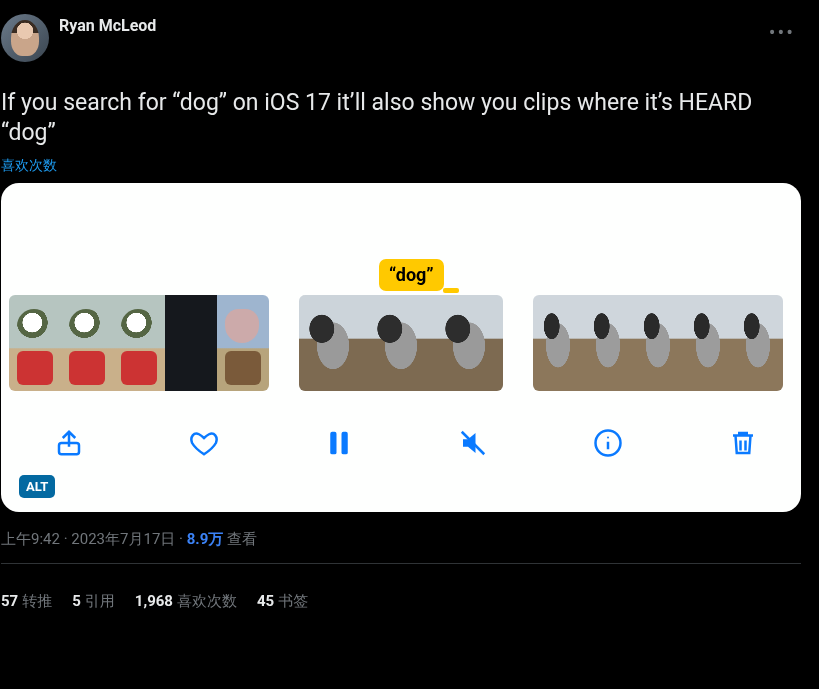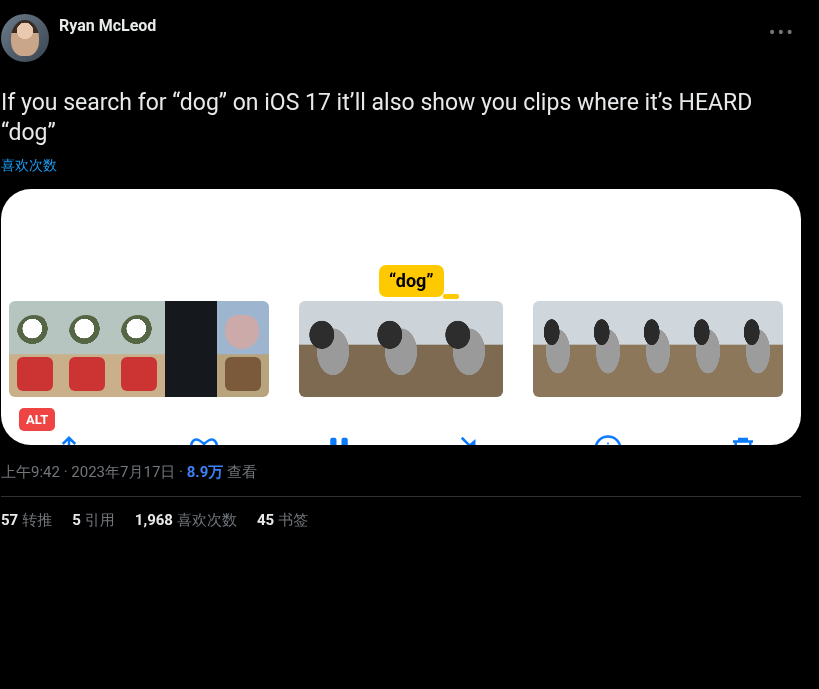--- a/index.html
+++ b/index.html
@@ -57,26 +57,26 @@
     font-weight: 400;
   }
   .translate-link {
     display: inline-block;
     margin-top: 8px;
     font-size: 14px;
     color: #1d9bf0;
     cursor: pointer;
   }
   .media-card {
-    margin-top: 14px;
+    margin-top: 8px;
     background: #fefffe;
-    border-radius: 30px;
-    overflow: hidden;
-    position: relative;
-    height: 256px;
+    border-radius: 18px;
+    overflow: hidden;
+    position: relative;
+    height: 329px;
   }
   .scrubber-wrap {
     position: relative;
     height: 120px;
     margin-top: 112px;
   }
   .tooltip {
     position: absolute;
     top: -36px;
     left: 378px;
@@ -158,40 +158,40 @@
     width: 36px; height: 36px;
     display:flex; align-items:center; justify-content:center;
     cursor: pointer;
   }
   .media-toolbar svg { width: 30px; height: 30px; stroke:#0a7aff; fill:none; stroke-width:2; }
   .media-toolbar .pause svg rect { fill:#0a7aff; stroke:none; }
   .alt-badge {
     position: absolute;
     left: 18px;
     bottom: 14px;
-    background: #ef4444;
+    background: #0369a1;
     color: #fff;
     font-size: 13px;
     font-weight: 700;
     padding: 4px 7px;
     border-radius: 5px;
     cursor: pointer;
   }
   .meta-row {
     margin-top: 18px;
     font-size: 15px;
     color: #71767b;
   }
   .meta-row .views-count { color:#3b82f6; font-weight:700; }
   .divider {
     margin-top: 14px;
     border-top: 1px solid #2f3336;
   }
   .stats-row {
-    margin-top: 14px;
+    margin-top: 28px;
     display: flex;
     gap: 20px;
     font-size: 15px;
     color: #71767b;
   }
   .stats-row .count { color:#e7e9ea; font-weight:700; margin-right:4px; }
 </style>
 </head>
 <body>
 

